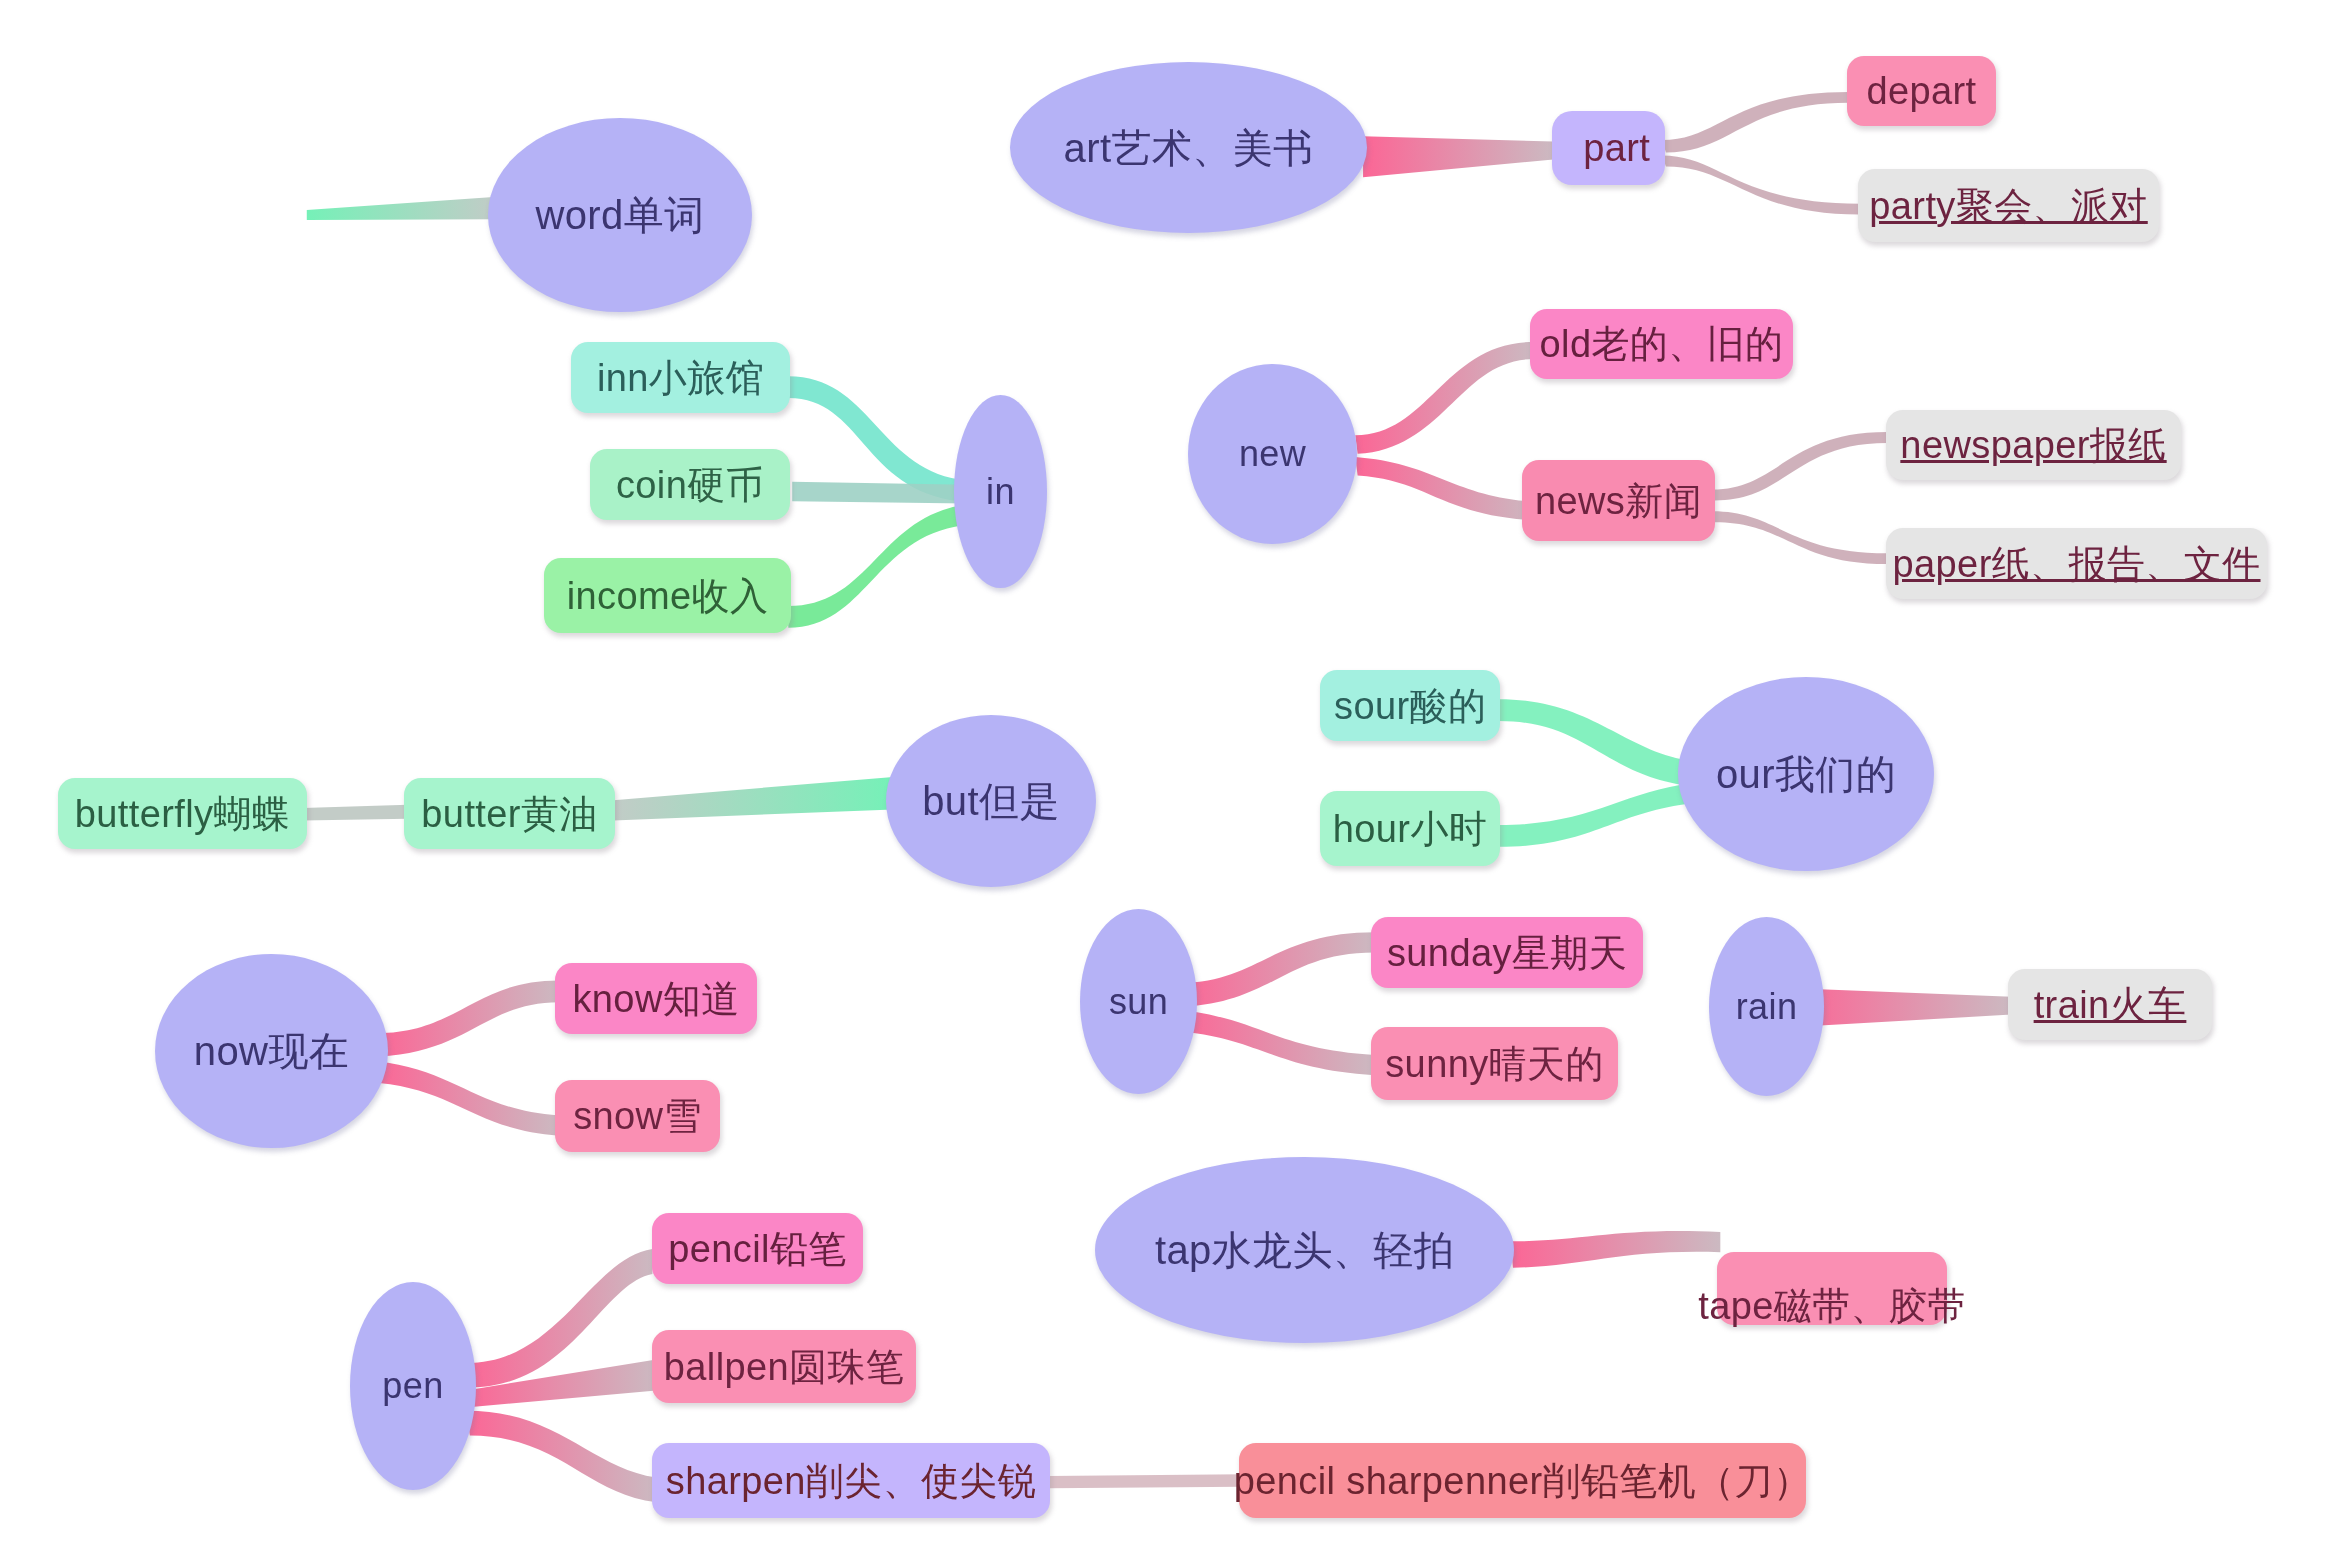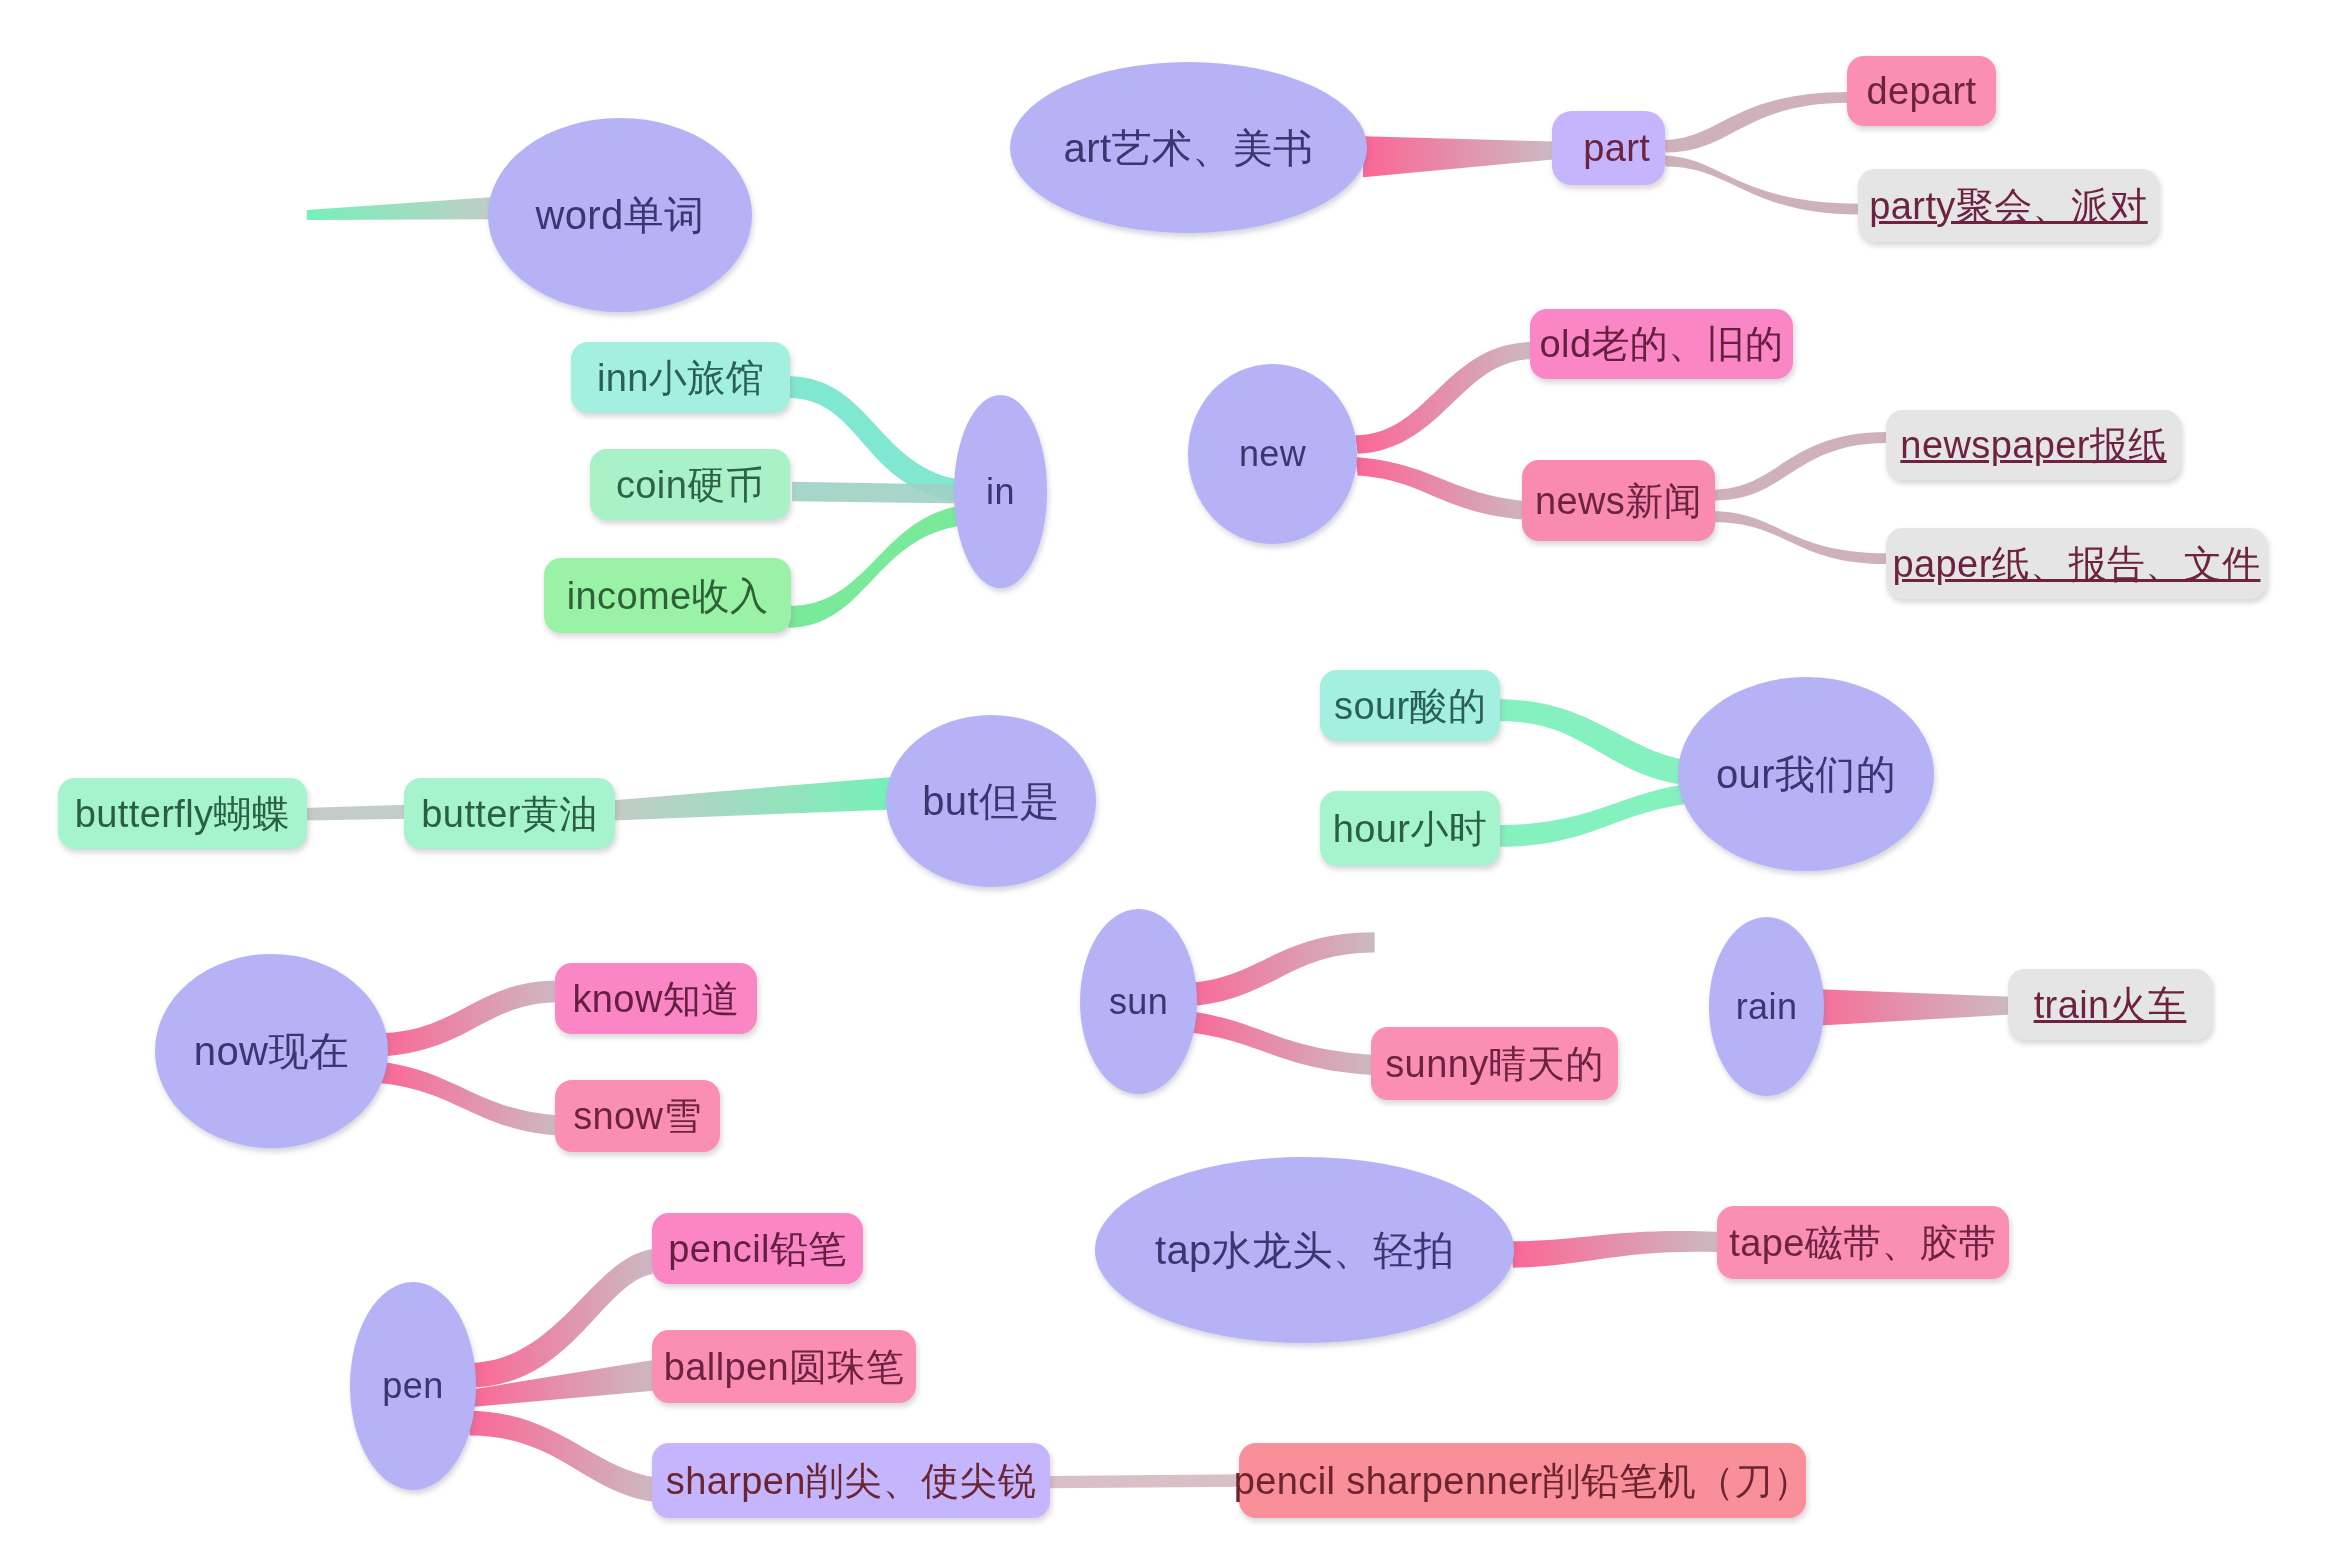--- a/index.html
+++ b/index.html
@@ -196,20 +196,23 @@
   <div class="node leaf c-magenta" style="left:555px;top:963px;width:202px;height:71px;">
     <span class="lbl">know知道</span>
   </div>
   <div class="node leaf c-pink" style="left:555px;top:1080px;width:165px;height:72px;">
     <span class="lbl">snow雪</span>
   </div>
 
   <div class="node root" style="left:1080px;top:909px;width:117px;height:185px;">
     <span class="lbl">sun</span>
   </div>
+  <div class="node leaf c-magenta" style="left:1371px;top:917px;width:272px;height:71px;">
+    <span class="lbl">sunday星期天</span>
+  </div>
   <div class="node leaf c-pink" style="left:1371px;top:1027px;width:247px;height:73px;">
     <span class="lbl">sunny晴天的</span>
   </div>
 
   <div class="node root" style="left:1709px;top:917px;width:115px;height:179px;">
     <span class="lbl">rain</span>
   </div>
   <div class="node leaf c-pinklite" style="left:2008px;top:969px;width:204px;height:71px;">
     <span class="lbl">train火车</span>
   </div>
@@ -226,18 +229,18 @@
   <div class="node leaf c-salmon" style="left:652px;top:1443px;width:398px;height:75px;">
     <span class="lbl">sharpen削尖、使尖锐</span>
   </div>
   <div class="node leaf c-salmon2" style="left:1239px;top:1443px;width:567px;height:75px;">
     <span class="lbl">pencil sharpenner削铅笔机（刀）</span>
   </div>
 
   <div class="node root big" style="left:1095px;top:1157px;width:419px;height:186px;">
     <span class="lbl">tap水龙头、轻拍</span>
   </div>
-  <div class="node leaf c-pink" style="left:1717px;top:1206px;width:292px;height:73px;">
+  <div class="node leaf c-pink" style="left:1717px;top:1252px;width:230px;height:73px;align-items:flex-end;">
     <span class="lbl">tape磁带、胶带</span>
   </div>
 
 </div>
 
 
 </body></html>

